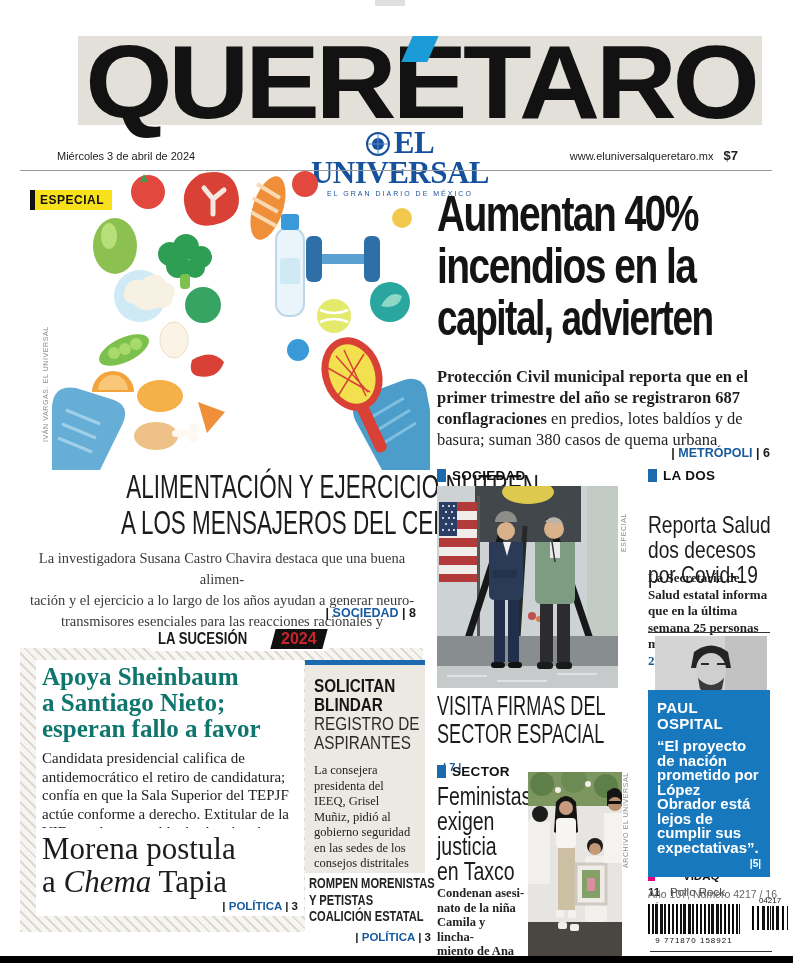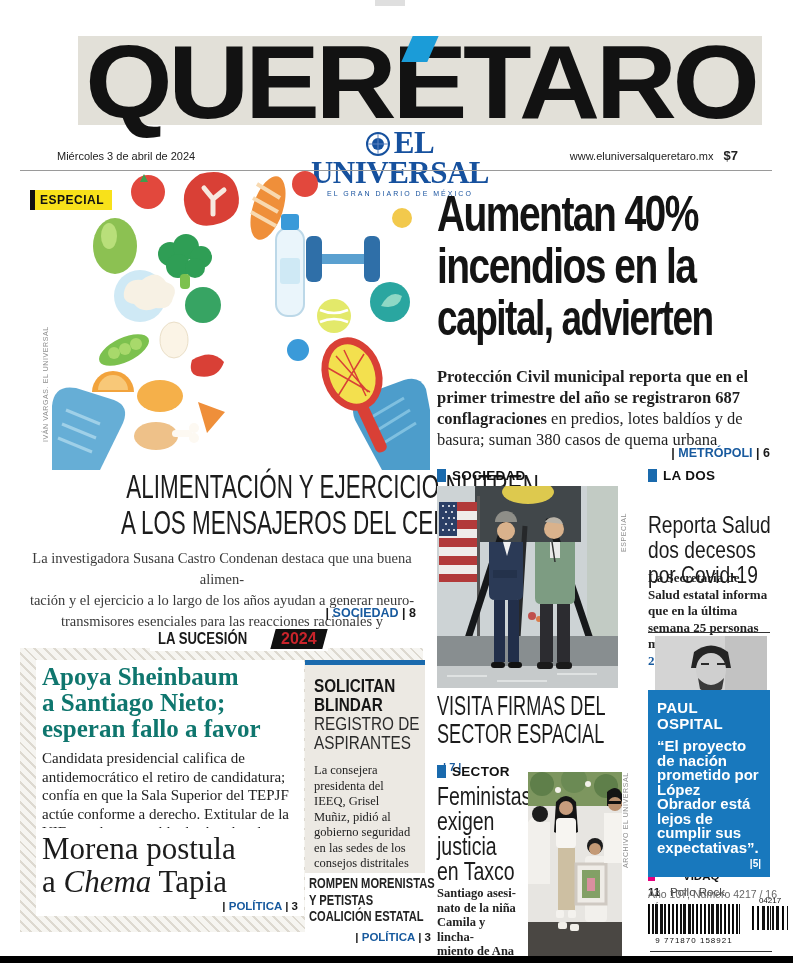--- a/index.html
+++ b/index.html
@@ -222,21 +222,21 @@
     <span class="sec">METRÓPOLI</span>
     <span>|</span>
     <span>6</span>
   </div>
 
   <div class="abs feat">
     <div class="ln"><span class="condc" style="transform:scaleX(.66)">ALIMENTACIÓN Y EJERCICIO NUTREN</span></div>
     <div class="ln"><span class="condc" style="transform:scaleX(.66)">A LOS MENSAJEROS DEL CEREBRO</span></div>
   </div>
   <div class="abs feat-deck">
-    <div>La investigadora Susana Castro Condenan destaca que una buena alimen-</div>
+    <div>La investigadora Susana Castro Chavira destaca que una buena alimen-</div>
     <div>tación y el ejercicio a lo largo de los años ayudan a generar neuro-</div>
     <div>transmisores esenciales para las reacciones racionales y emocionales.</div>
   </div>
   <div class="abs feat-kick kick">
     <span>|</span>
     <span class="sec">SOCIEDAD</span>
     <span>|</span>
     <span>8</span>
   </div>
 
@@ -379,21 +379,21 @@
     <span class="sq"></span>
     <span>SECTOR</span>
   </div>
   <div class="abs fem-title">
     <div class="ln"><span class="cond" style="transform:scaleX(.78)">Feministas</span></div>
     <div class="ln"><span class="cond" style="transform:scaleX(.78)">exigen</span></div>
     <div class="ln"><span class="cond" style="transform:scaleX(.78)">justicia</span></div>
     <div class="ln"><span class="cond" style="transform:scaleX(.78)">en Taxco</span></div>
   </div>
   <div class="abs fem-body">
-    <div>Santiago asesi-</div>
+    <div>Condenan asesi-</div>
     <div>nato de la niña</div>
     <div>Camila y lincha-</div>
     <div>miento de Ana</div>
     <div><span>Rosa “N”.</span> <span>|</span> <span class="pgblue">14</span> <span>|</span></div>
   </div>
 
   <svg class="abs" style="left:528px;top:772px" width="94" height="186" viewBox="0 0 94 186">
     <rect width="94" height="186" fill="#e7e5e1"></rect>
     <rect width="94" height="34" fill="#7d965f"></rect>
     <circle cx="14" cy="12" r="12" fill="#5f7f4a"></circle>

